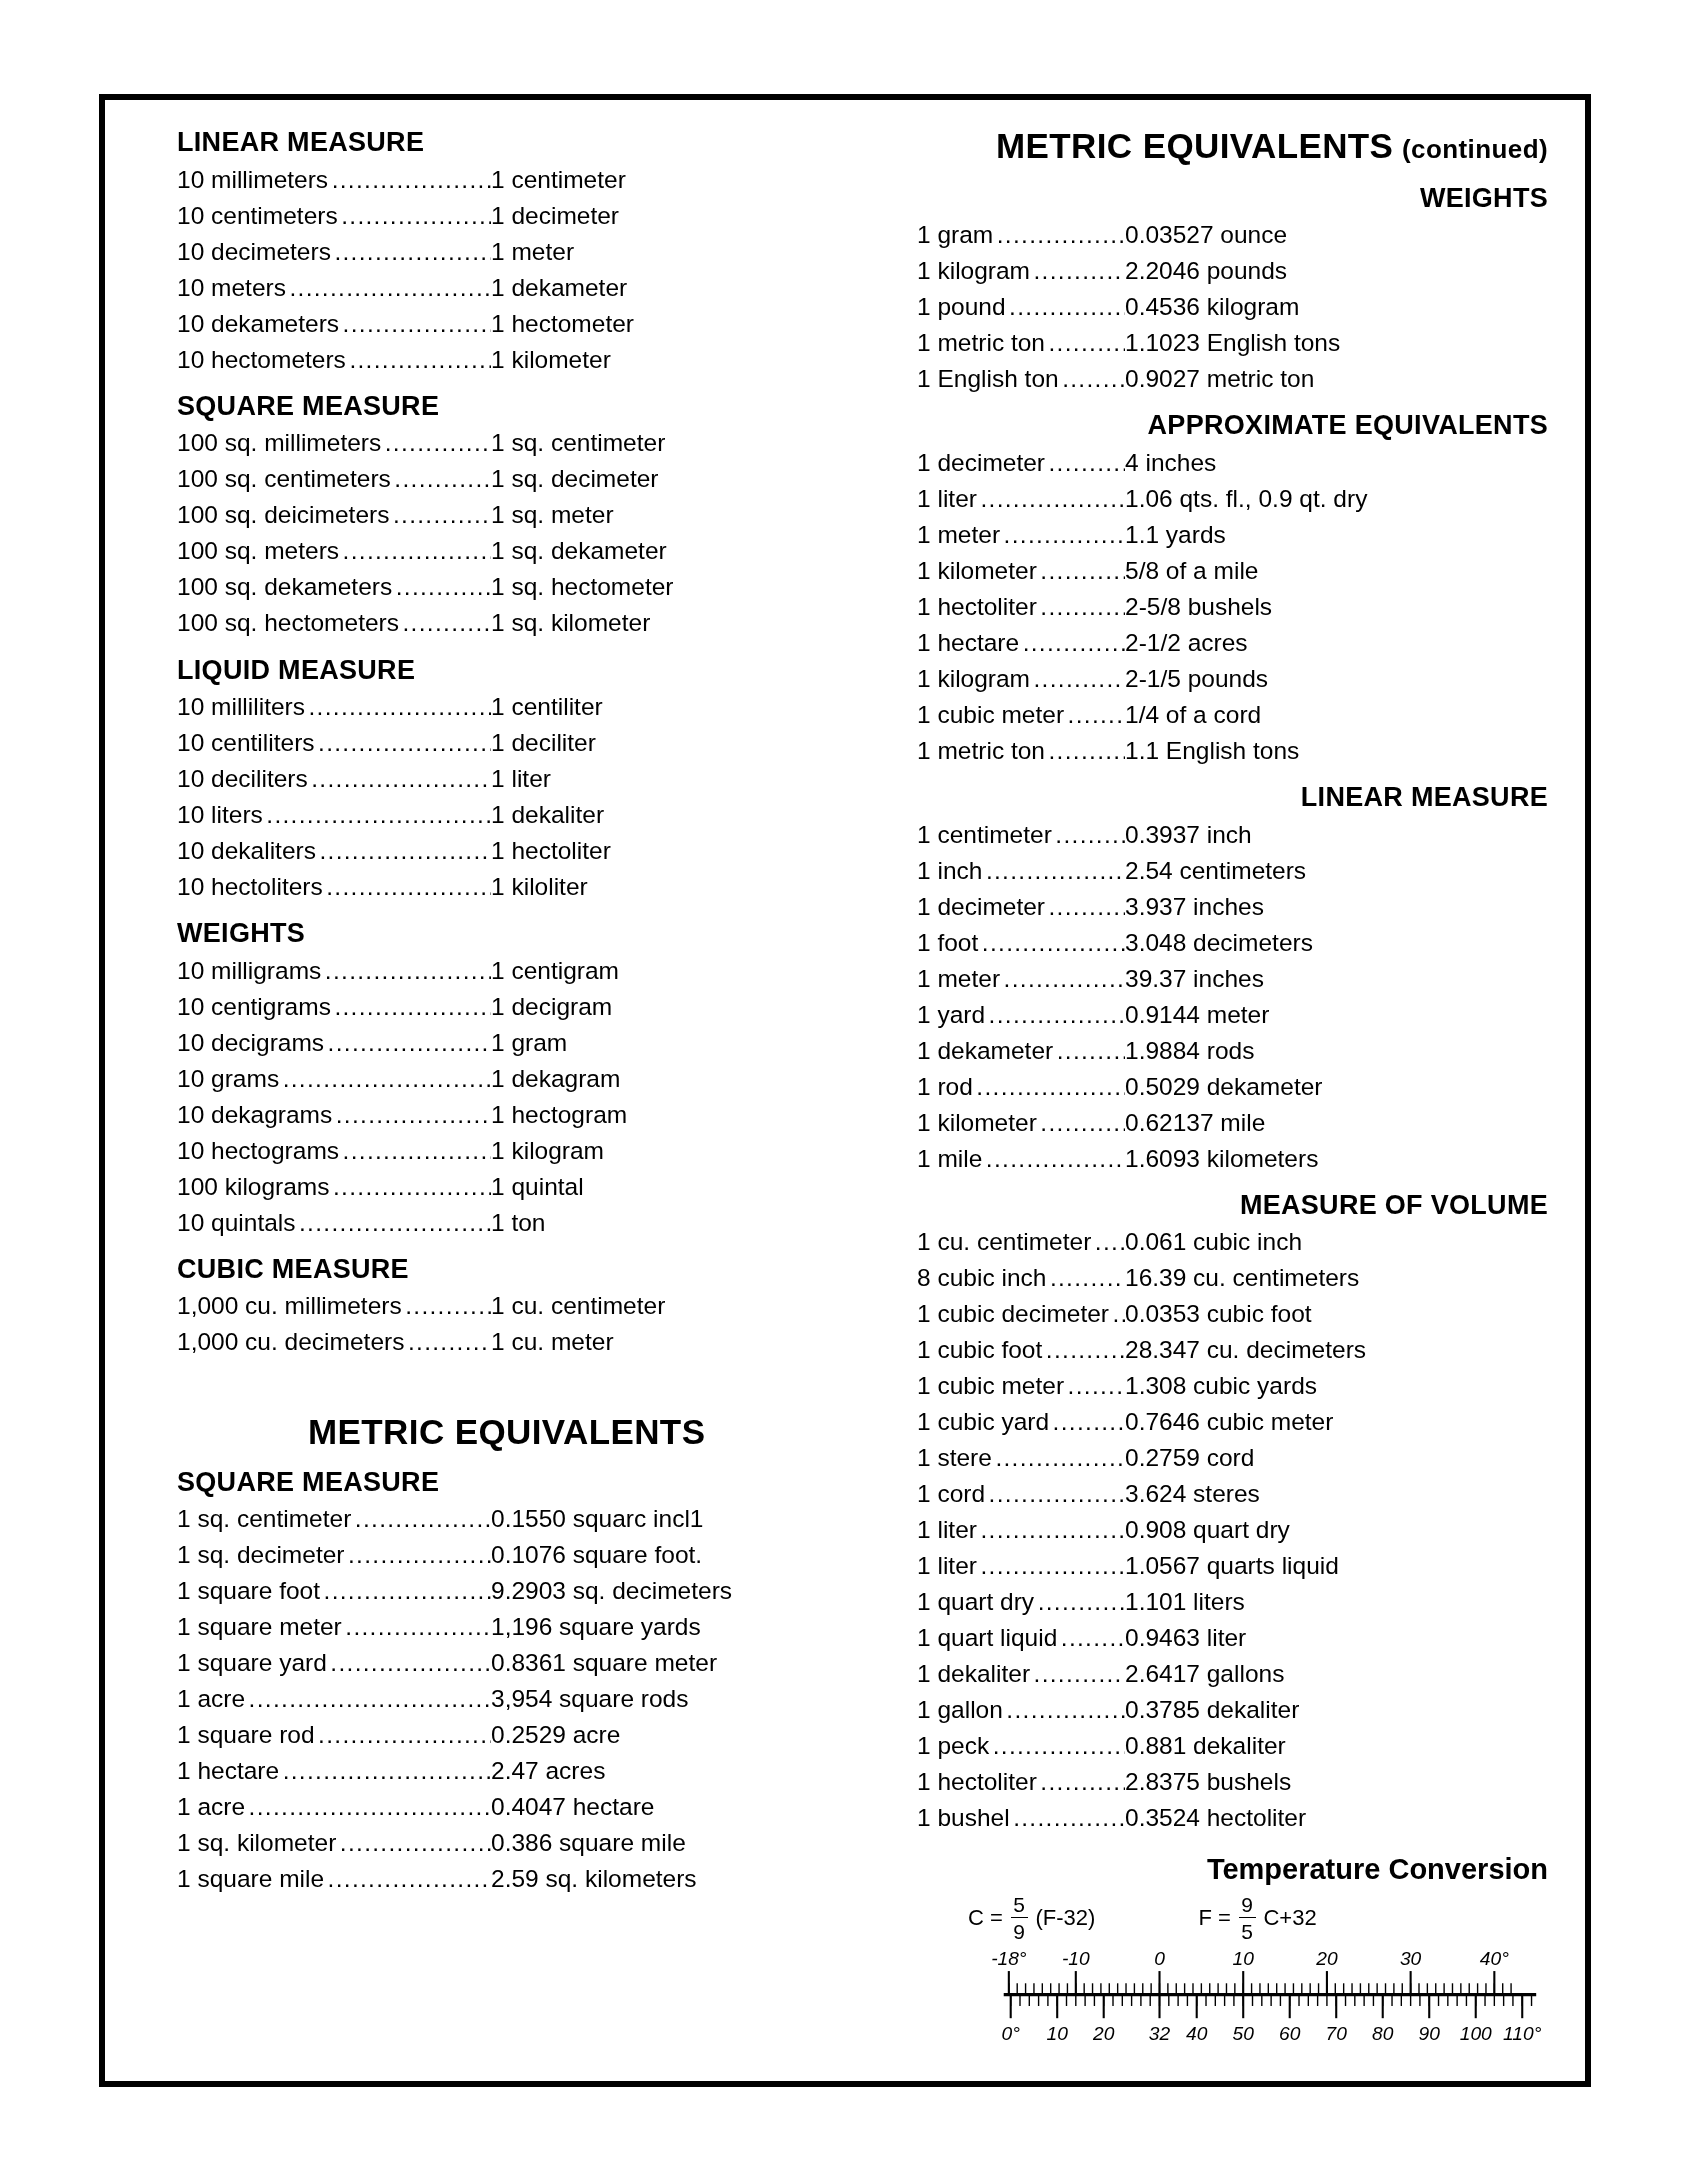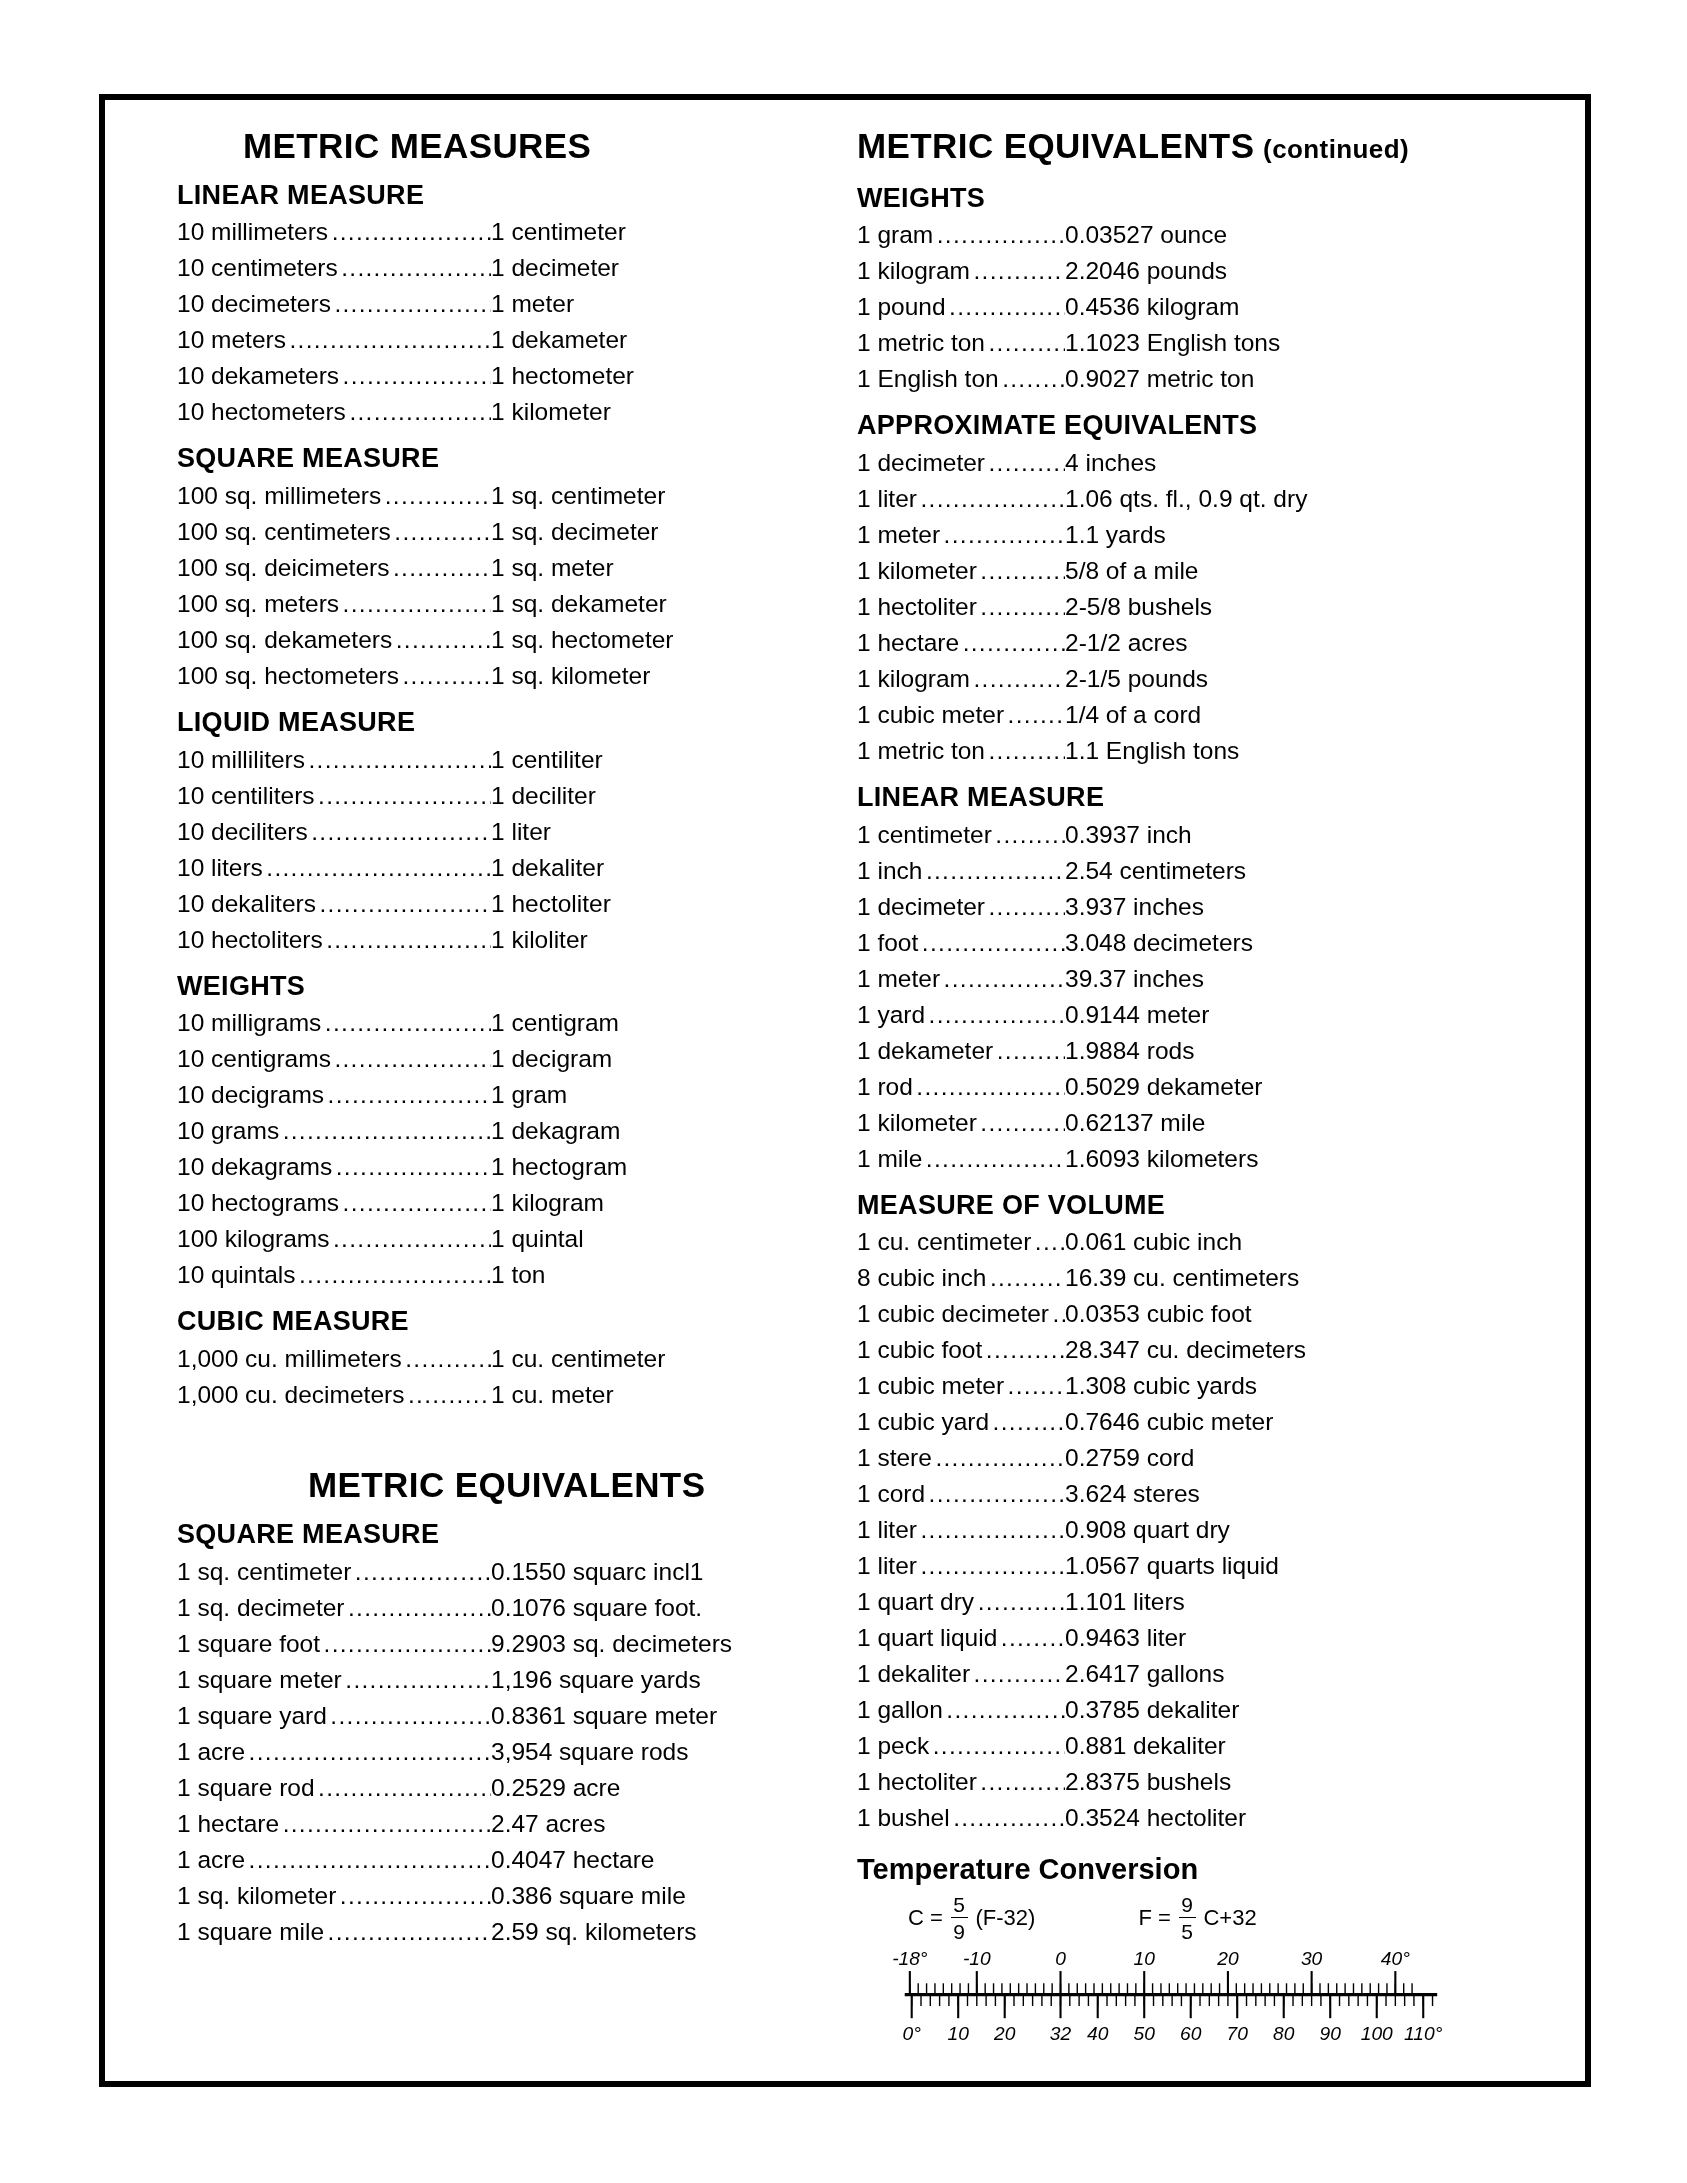--- a/index.html
+++ b/index.html
@@ -13,21 +13,21 @@
   }
   .frame{
     position:absolute;
     left:99px;top:94px;
     width:1480px;height:1981px;
     border:6.1px solid #000;
     background:#fff;
   }
   .col{position:absolute;top:14px;}
   .col-left{left:72px;width:651px;}
-  .col-right{left:752px;width:631px;}
+  .col-right{left:812px;width:631px;text-align:right;}
 
   .g-title{
     font-size:35px;font-weight:bold;line-height:42px;
     margin:10.5px 0 8.7px 0;white-space:nowrap;
     letter-spacing:0.4px;
   }
   .col-left .group-1 .g-title{margin-left:66px;}
   .col-left .group-2 .g-title{margin-left:131px;margin-top:51px;}
   .g-title-suffix{font-size:26px;margin-left:8.7px;}
 
@@ -68,21 +68,20 @@
   .frac .den{padding-top:2.6px;}
   .scale-wrap{margin:1.7px 0 0 33px;font-style:italic;}
   .scale-wrap svg text{font-family:"Liberation Sans", sans-serif;}
 </style>
 </head>
 <body>
 
 <div class="frame">
   <div class="col col-left" id="col-left">
       <div class="group group-1">
-        <div class="g-title"><span class="g-title-main">METRIC MEASURES</span></div>
         <section class="section">
           <h2 class="sec-heading">LINEAR MEASURE</h2>
           <div class="row">
             <span class="lbl-cell">
               <span class="lbl-text">10 millimeters</span>
               <span class="dots"></span>
             </span>
             <span class="val">1 centimeter</span>
           </div>
           <div class="row">

